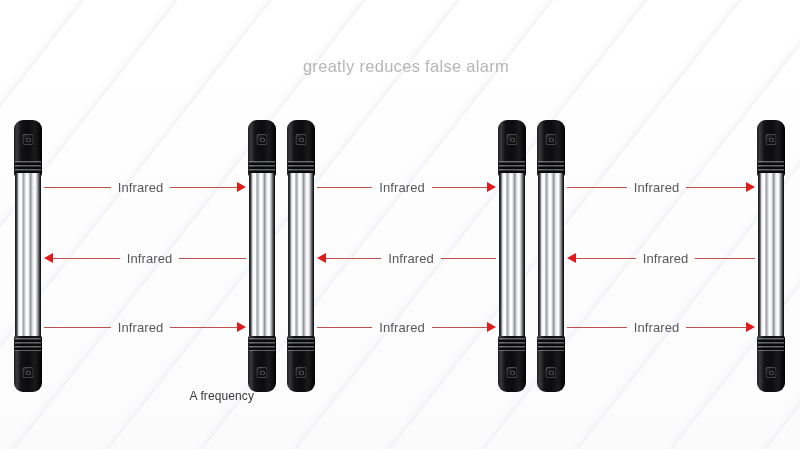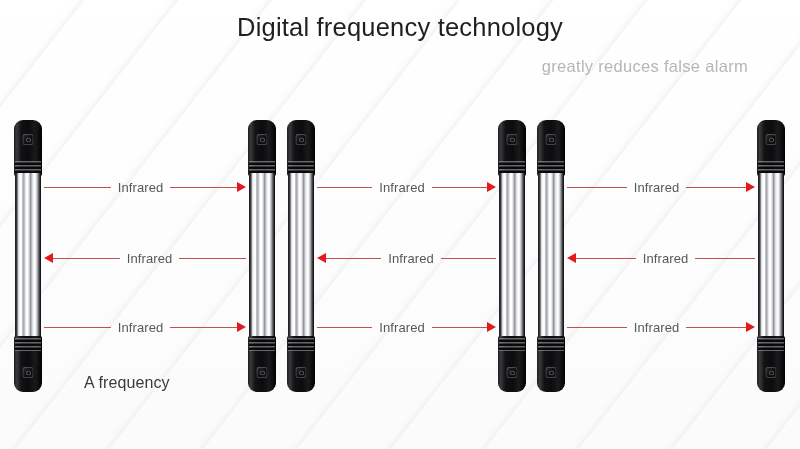--- a/index.html
+++ b/index.html
@@ -50,25 +50,26 @@
     font-size: 25.5px;
     color: #1f1f1f;
     letter-spacing: 0.2px;
     font-weight: 400;
   }
   #subtitle {
     position: absolute;
     left: 0;
     top: 57px;
     width: 748px;
-    text-align: right;
+    text-align: center;
     font-size: 16.5px;
     color: #b6b6b6;
     letter-spacing: 0.3px;
     font-weight: 400;
+    padding-left: 32px;
   }
 
   
   .detector {
     position: absolute;
     width: 28px;
     height: 272px;
   }
 
   
@@ -198,35 +199,35 @@
   }
   .arrow-head.left {
     border-top: 5.5px solid transparent;
     border-bottom: 5.5px solid transparent;
     border-right: 9px solid #e11b1b;
   }
 
   
   .freq-label {
     position: absolute;
-    text-align: left;
-    font-size: 16px;
+    text-align: right;
+    font-size: 12px;
     color: #3a3a3c;
     white-space: nowrap;
     letter-spacing: 0.1px;
+    margin-top: 15px;
   }
 </style>
 </head>
 <body>
 
 <div id="stage">
 
   <div id="bg-texture"></div>
 
-  <div id="title">Digital frequency technology</div>
   <div id="subtitle">greatly reduces false alarm</div>
 
   <div class="detector" style="left:14px;  top:120px;">
     <div class="cap top">
       <div class="cap-screw"></div>
       <div class="cap-ridges"></div>
     </div>
     <div class="body-tube"></div>
     <div class="cap bottom">
       <div class="cap-ridges"></div>

